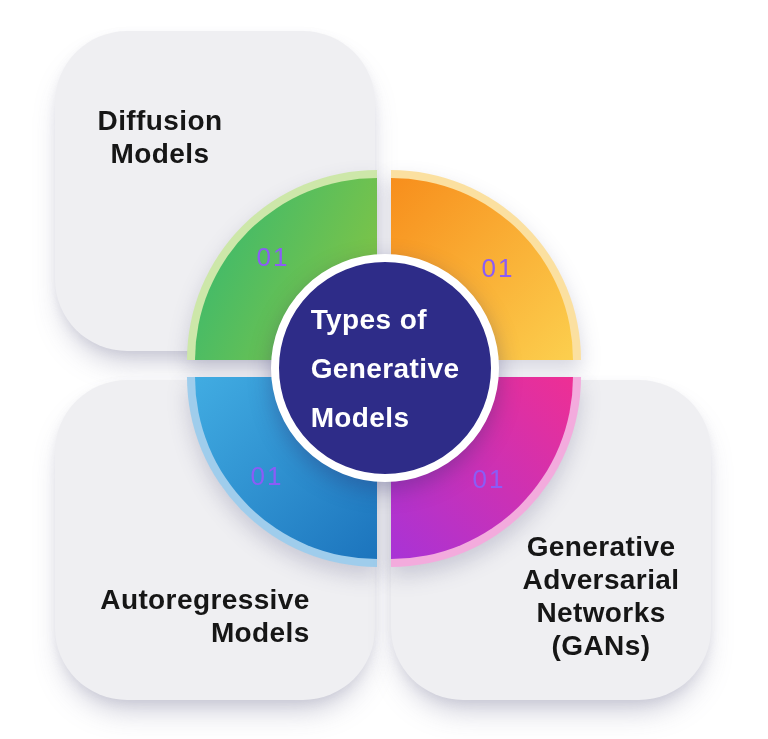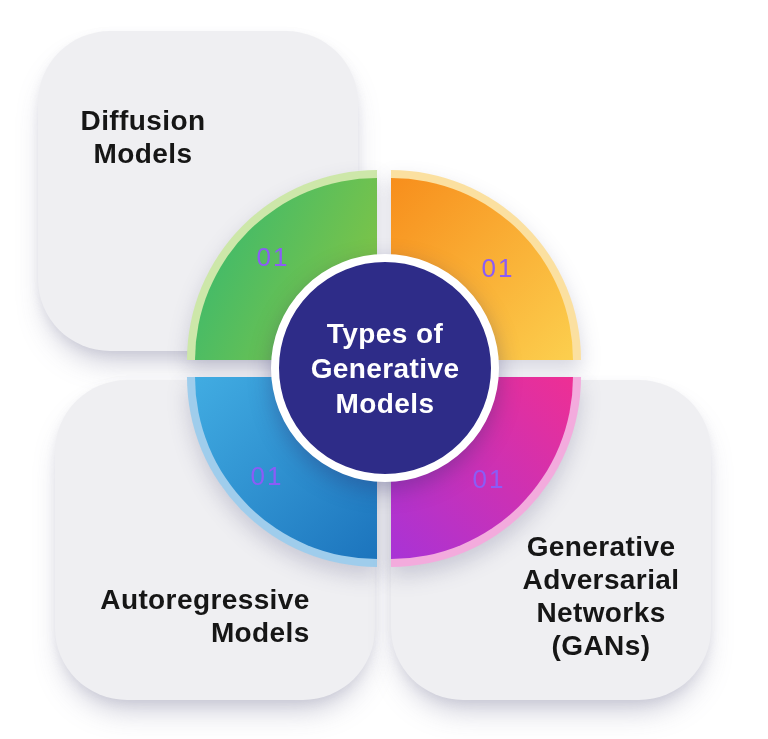--- a/index.html
+++ b/index.html
@@ -20,21 +20,21 @@
   .card {
     position: absolute;
     width: 320px;
     height: 320px;
     border-radius: 72px;
     background: #efeff2;
     box-shadow: 0 18px 30px -10px rgba(125,125,155,0.45),
                 0 4px 10px rgba(140,140,165,0.12);
     z-index: 1;
   }
-  .card-tl { left: 38px;  top: 31px;  }
+  .card-tl { left: 55px;  top: 31px;  }
   .card-tr { left: 391px; top: 31px;  }
   .card-bl { left: 55px;  top: 380px; }
   .card-br { left: 391px; top: 380px; }
 
   .card-label {
     position: absolute;
     transform: translate(-50%, -50%);
     white-space: pre-line;
     text-align: center;
     color: #161616;
@@ -95,24 +95,23 @@
     border: 8px solid #ffffff;
     border-radius: 50%;
     display: flex;
     align-items: center;
     justify-content: center;
     z-index: 3;
     box-shadow: 0 8px 22px rgba(45,43,105,0.35);
   }
   .center-label {
     white-space: pre-line;
-    text-align: center;
     font-size: 28px;
     font-weight: 700;
-    line-height: 35px;
+    line-height: 49px;
     letter-spacing: 0.4px;
   }
 </style>
 </head>
 <body style="background: rgb(255, 255, 255);">
 
 <div class="canvas">
 
   <div class="card card-tl" style="background: rgb(239, 239, 242);">
     <div class="card-label label-diffusion" style="color: rgb(22, 22, 22);">Diffusion

